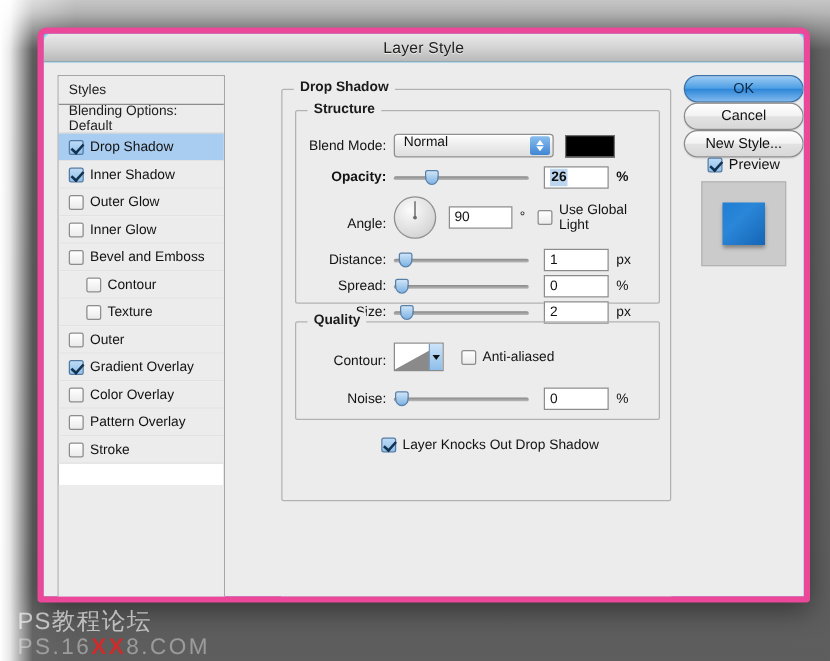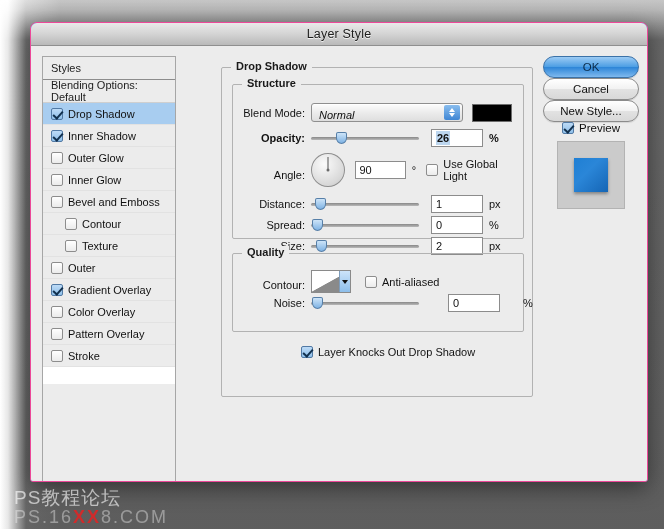--- a/index.html
+++ b/index.html
@@ -18,21 +18,21 @@
     position: absolute; inset: 0;
     background:
       linear-gradient(to right, rgba(255,255,255,1) 0px, rgba(255,255,255,0.85) 8px, rgba(120,120,120,0.25) 26px, rgba(90,90,90,0.35) 60px, rgba(90,90,90,0.35) 100%),
       linear-gradient(to bottom, #ffffff 0px, #e8e8e8 10px, #6f6f6f 40px, #5f5f5f 100%);
   }
   #dialog {
     position: absolute;
     left: 30px; top: 22px;
     width: 618px; height: 460px;
     background: #7dd3fc;
-    border: 1px solid #ec4899;
+    border: 5px solid #ec4899;
     border-radius: 7px 7px 3px 3px;
     box-shadow: 0 6px 22px rgba(0,0,0,0.45);
     overflow: hidden;
   }
   #titlebar {
     height: 23px;
     background: linear-gradient(to bottom, #e9e9e9 0%, #d6d6d6 45%, #b9b9b9 100%);
     border-bottom: 1px solid #8f8f8f;
     border-radius: 6px 6px 0 0;
     display: flex; align-items: center; justify-content: center;
@@ -134,30 +134,29 @@
   #grp-quality    { left: 10px; top: 185px; width: 292px; height: 79px; }
 
   .row { position: absolute; display: flex; align-items: center; }
   .row-label {
     font-size: 11px; color: #121212; text-align: right;
     position: absolute; right: 100%; margin-right: 6px; white-space: nowrap;
   }
 
   
   .select {
-    width: 152px; height: 19px;
+    width: 128px; height: 19px;
     border: 1px solid #8f8f8f;
     border-radius: 3px;
     background: linear-gradient(to bottom, #fdfdfd 0%, #ececec 50%, #dedede 100%);
-    display: flex; align-items: flex-end;
+    display: flex; align-items: flex-start;
     font-size: 11px; color: #101010;
     padding-left: 7px;
     position: relative;
     box-shadow: inset 0 1px 0 rgba(255,255,255,0.8);
-    font-style: italic;
   }
   .select .stepper {
     position: absolute; right: 2px; top: 1px;
     width: 16px; height: 15px;
     background: linear-gradient(to bottom, #89bdee, #3f86d4);
     border-radius: 2px;
     display: flex; flex-direction: column;
     align-items: center; justify-content: center;
     gap: 1px;
   }
@@ -480,21 +479,21 @@
               <span class="arrowbox">
                 <span class="tri-dn"></span>
               </span>
             </div>
             <span class="cbrow" style="margin-left:14px;">
               <span class="cb" id="cb-anti"></span>
               <span>Anti-aliased</span>
             </span>
           </div>
 
-          <div class="row" style="left:78px; top:40px;gap:17px;">
+          <div class="row" style="left:78px; top:52px;">
             <span class="row-label">Noise:</span>
             <div class="slider">
               <span class="track"></span>
               <span class="knob" id="noise-knob" style="left: 1px;"></span>
             </div>
             <div class="numfield" style="margin-left:12px;">
               <span>0</span>
             </div>
             <span class="unit">%</span>
           </div>

